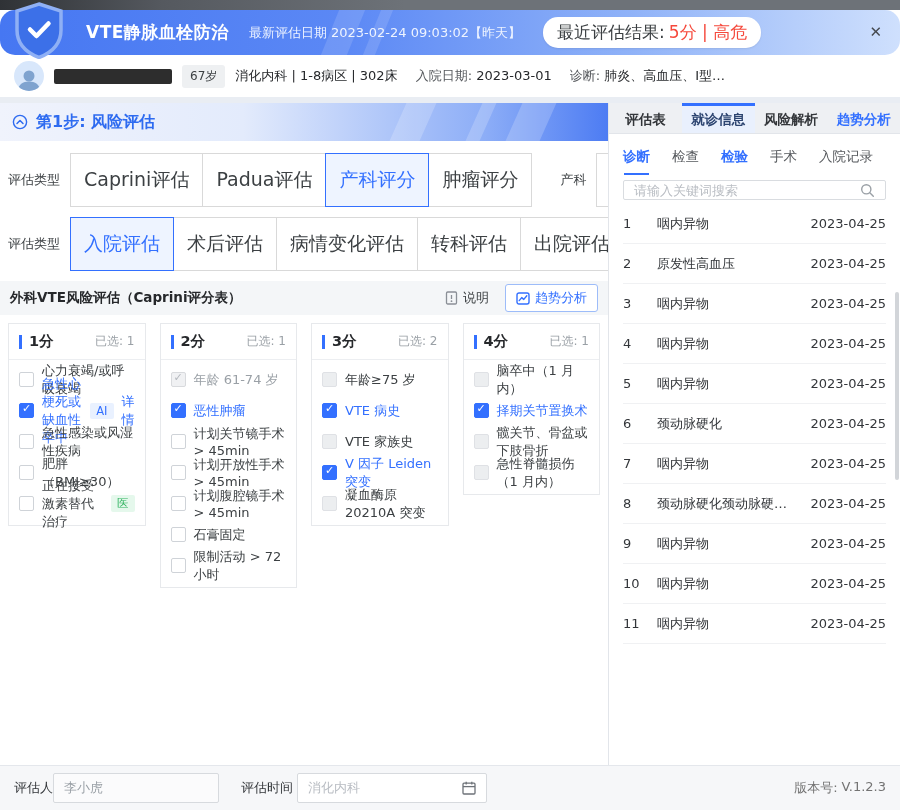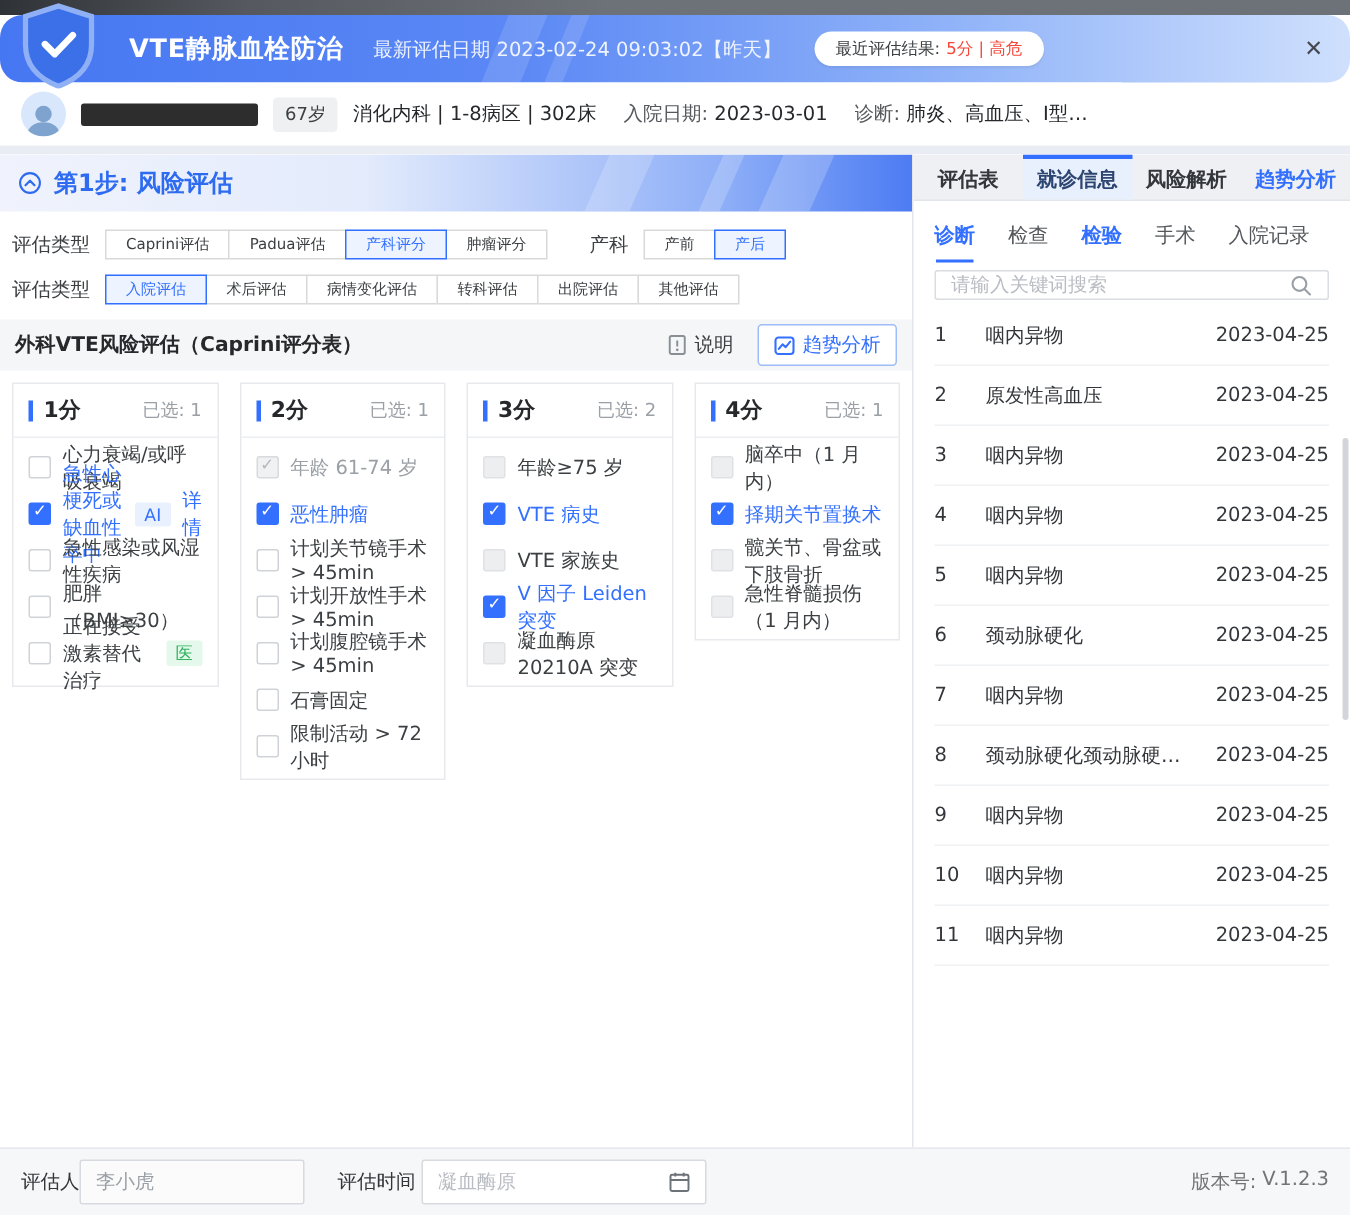--- a/index.html
+++ b/index.html
@@ -10,21 +10,21 @@
   .top-strip { position:absolute; top:0; left:0; width:900px; height:10px;
     background:linear-gradient(90deg,#2f3236 0%,#55595f 18%,#6d7278 45%,#6d7278 100%); }
   .titlebar { position:absolute; top:10px; left:0; width:900px; height:45px;
     background:linear-gradient(90deg,#4677f2 0%,#5b88f5 38%,#8fb2f8 70%,#cfe0fd 100%);
     border-top-left-radius:12px; display:flex; align-items:center;
     padding:0 18px 0 86px; overflow:hidden;border-radius:15px; }
   .tb-stripe { position:absolute; top:0; bottom:0; width:26px; background:rgba(255,255,255,.13); transform:skewX(-22deg); }
   .shield { position:absolute; top:1px; left:10px; width:58px; height:58px; z-index:6; }
   .tb-title { color:#fff; font-weight:bold; font-size:17px; letter-spacing:.5px; margin-right:20px; white-space:nowrap; }
   .tb-sub { color:#edf3ff; font-size:13px; margin-right:22px; white-space:nowrap; }
-  .tb-pill { background:#fff; border-radius:15px; padding:4px 14px; font-size:11px; color:#3c4043;
+  .tb-pill { background:#fff; border-radius:15px; padding:4px 14px; font-size:17px; color:#3c4043;
     display:flex; align-items:center; gap:4px; white-space:nowrap; box-shadow:0 1px 2px rgba(0,0,0,.08); }
   .tb-pill .val { color:#f5483b; }
   .tb-close { margin-left:auto; color:#45494f; font-size:15px; font-weight:bold; cursor:pointer; line-height:1; }
 
   
   .patient-bar { position:absolute; top:55px; left:0; width:748px; height:42px; background:#fff;
     display:flex; align-items:center; gap:10px; padding:0 14px; font-size:13px; color:#26282b; white-space:nowrap; }
   .avatar { width:30px; height:30px; border-radius:50%; background:#d8e7fb; flex:none;
     display:flex; align-items:flex-end; justify-content:center; overflow:hidden; }
   .redact { width:118px; height:15px; background:#2d2d2d; border-radius:2px; flex:none; }
@@ -44,22 +44,22 @@
     position:relative; overflow:hidden; }
   .sh-stripe { position:absolute; top:0; bottom:0; width:30px; background:rgba(255,255,255,.20); transform:skewX(-24deg); }
   .step-title { color:#2e6bf0; font-weight:bold; font-size:16px; position:relative; z-index:2; }
 
   
   .filters { padding:12px 8px 0; }
   .filter-row { display:flex; align-items:center; margin-bottom:10px; font-size:13px; color:#3c4043; }
   .filter-label { margin-right:10px; flex:none; }
   .filter-label.second { margin:0 10px 0 28px; }
   .seg { display:flex; }
-  .seg-btn { border:1px solid #d9d9d9; background:#fff; color:#3c4043; font-size:10px;
-    padding:2px 13px; margin-left:-1px; cursor:pointer; position:relative; white-space:nowrap; }
+  .seg-btn { border:1px solid #d9d9d9; background:#fff; color:#3c4043; font-size:19px;
+    padding:13px 13px; margin-left:-1px; cursor:pointer; position:relative; white-space:nowrap; }
   .seg-btn:first-child { margin-left:0; }
   .seg-btn.sel { border-color:#3370ff; color:#3370ff; background:#eef4ff; z-index:2; }
 
   
   .section-band { height:34px; background:#f4f6f8; display:flex; align-items:center; padding:0 10px; margin-top:2px; }
   .section-title { font-weight:bold; font-size:13.5px; color:#26282b; }
   .section-actions { margin-left:auto; display:flex; align-items:center; gap:16px; }
   .help-btn { display:flex; align-items:center; gap:5px; color:#3c4043; font-size:13px; cursor:pointer; }
   .trend-btn { display:flex; align-items:center; gap:5px; border:1px solid #9dbcf9; background:#fff;
     color:#3370ff; font-size:13px; border-radius:3px; padding:4px 10px; cursor:pointer; }
@@ -109,21 +109,21 @@
   .lrow .no { width:22px; flex:none; }
   .lrow .nm { flex:1; min-width:0; white-space:nowrap; overflow:hidden; text-overflow:ellipsis; }
   .lrow .dt { flex:none; }
   .scroll-thumb { position:absolute; right:1px; top:88px; width:4px; height:188px; background:#d2d5d9; border-radius:2px; }
 
   
   .footer { position:absolute; bottom:0; left:0; width:900px; height:45px; background:#f6f7f9;
     border-top:1px solid #e4e7ec; display:flex; align-items:center; gap:0; padding:0 14px;
     font-size:13px; color:#33363a; z-index:10; }
   .f-input { height:30px; border:1px solid #d7dade; border-radius:2px; display:flex; align-items:center; padding:0 10px; }
-  .f-assessor { width:150px; background:#fbfbfc; color:#9aa0a6; }
+  .f-assessor { width:166px; background:#fbfbfc; color:#9aa0a6; }
   .f-date { width:190px; background:#fff; color:#b9bdc3; justify-content:space-between; margin-left:4px; cursor:pointer; }
   .f-time-label { margin-left:22px; }
   .version { margin-left:auto; color:#737373; display:flex; gap:4px; }
 </style>
 </head>
 <body>
 
 <div class="top-strip"></div>
 
 <div class="titlebar">
@@ -435,21 +435,21 @@
         </div>
       </div>
   </div>
 </div>
 
 <div class="footer">
   <span>评估人</span>
   <span class="f-input f-assessor">李小虎</span>
   <span class="f-time-label">评估时间</span>
   <span class="f-input f-date">
-    <span>凝血酶原</span>
+    <span>消化内科</span>
     <svg width="14" height="14" viewBox="0 0 14 14">
       <rect x="1" y="2.2" width="12" height="10.8" rx="1" fill="none" stroke="#6d7278" stroke-width="1.3"></rect>
       <line x1="1" y1="5.6" x2="13" y2="5.6" stroke="#6d7278" stroke-width="1.3"></line>
       <line x1="4.2" y1="0.8" x2="4.2" y2="3.4" stroke="#6d7278" stroke-width="1.3"></line>
       <line x1="9.8" y1="0.8" x2="9.8" y2="3.4" stroke="#6d7278" stroke-width="1.3"></line>
     </svg>
   </span>
   <span class="version">
     <span>版本号:</span>
     <span>V.1.2.3</span>

